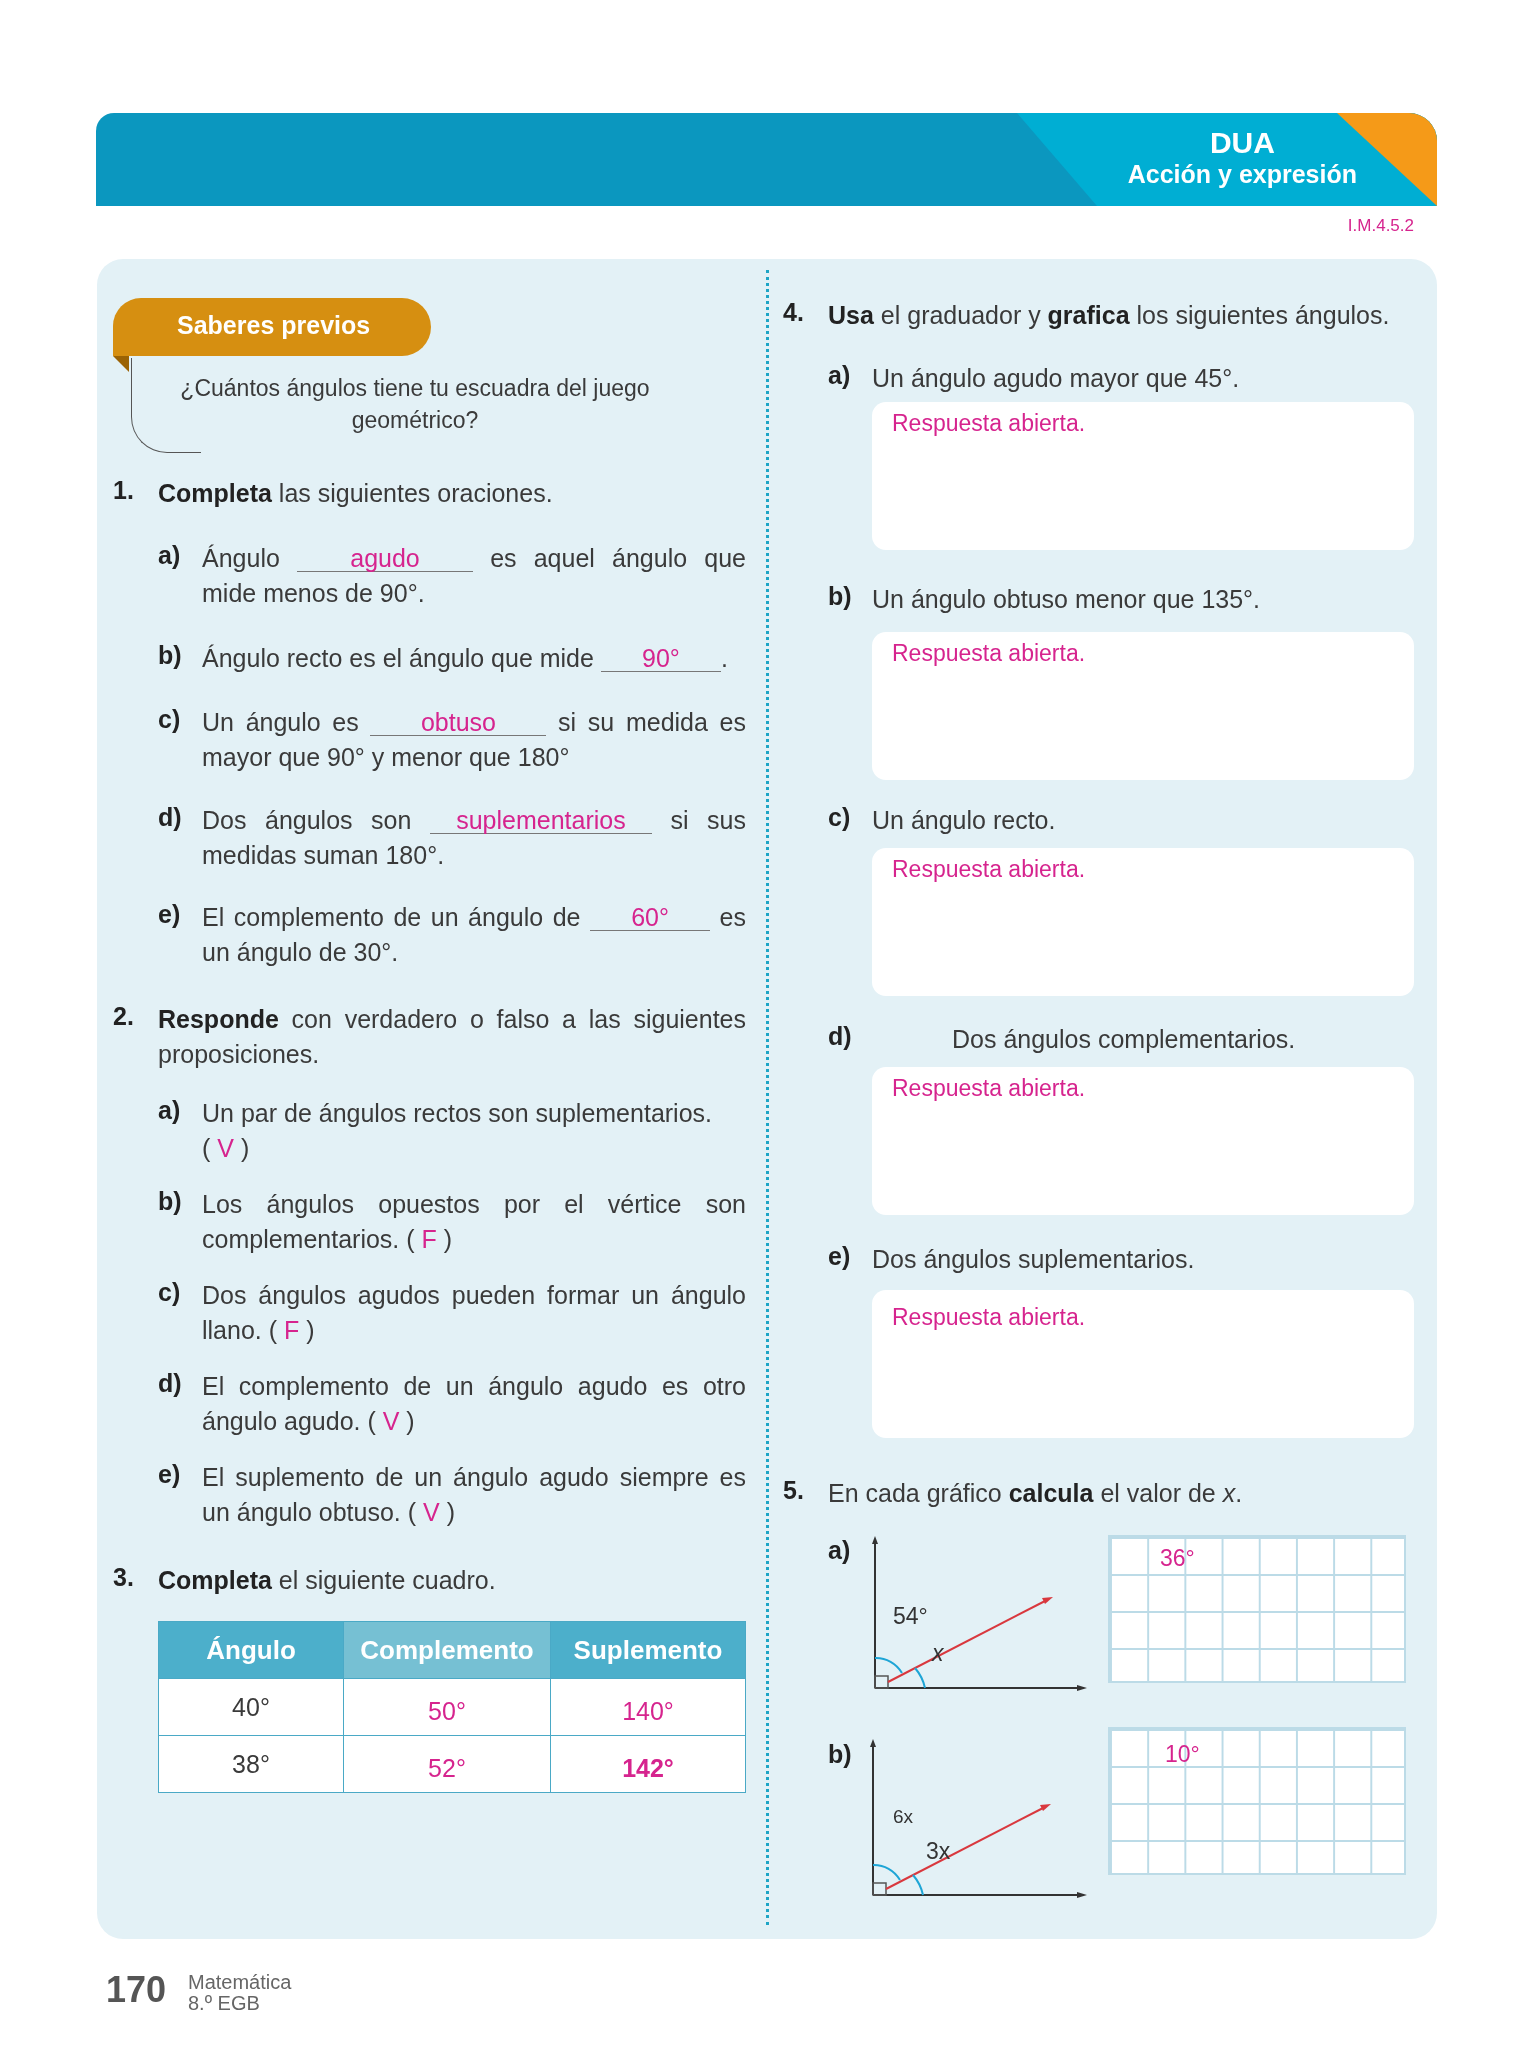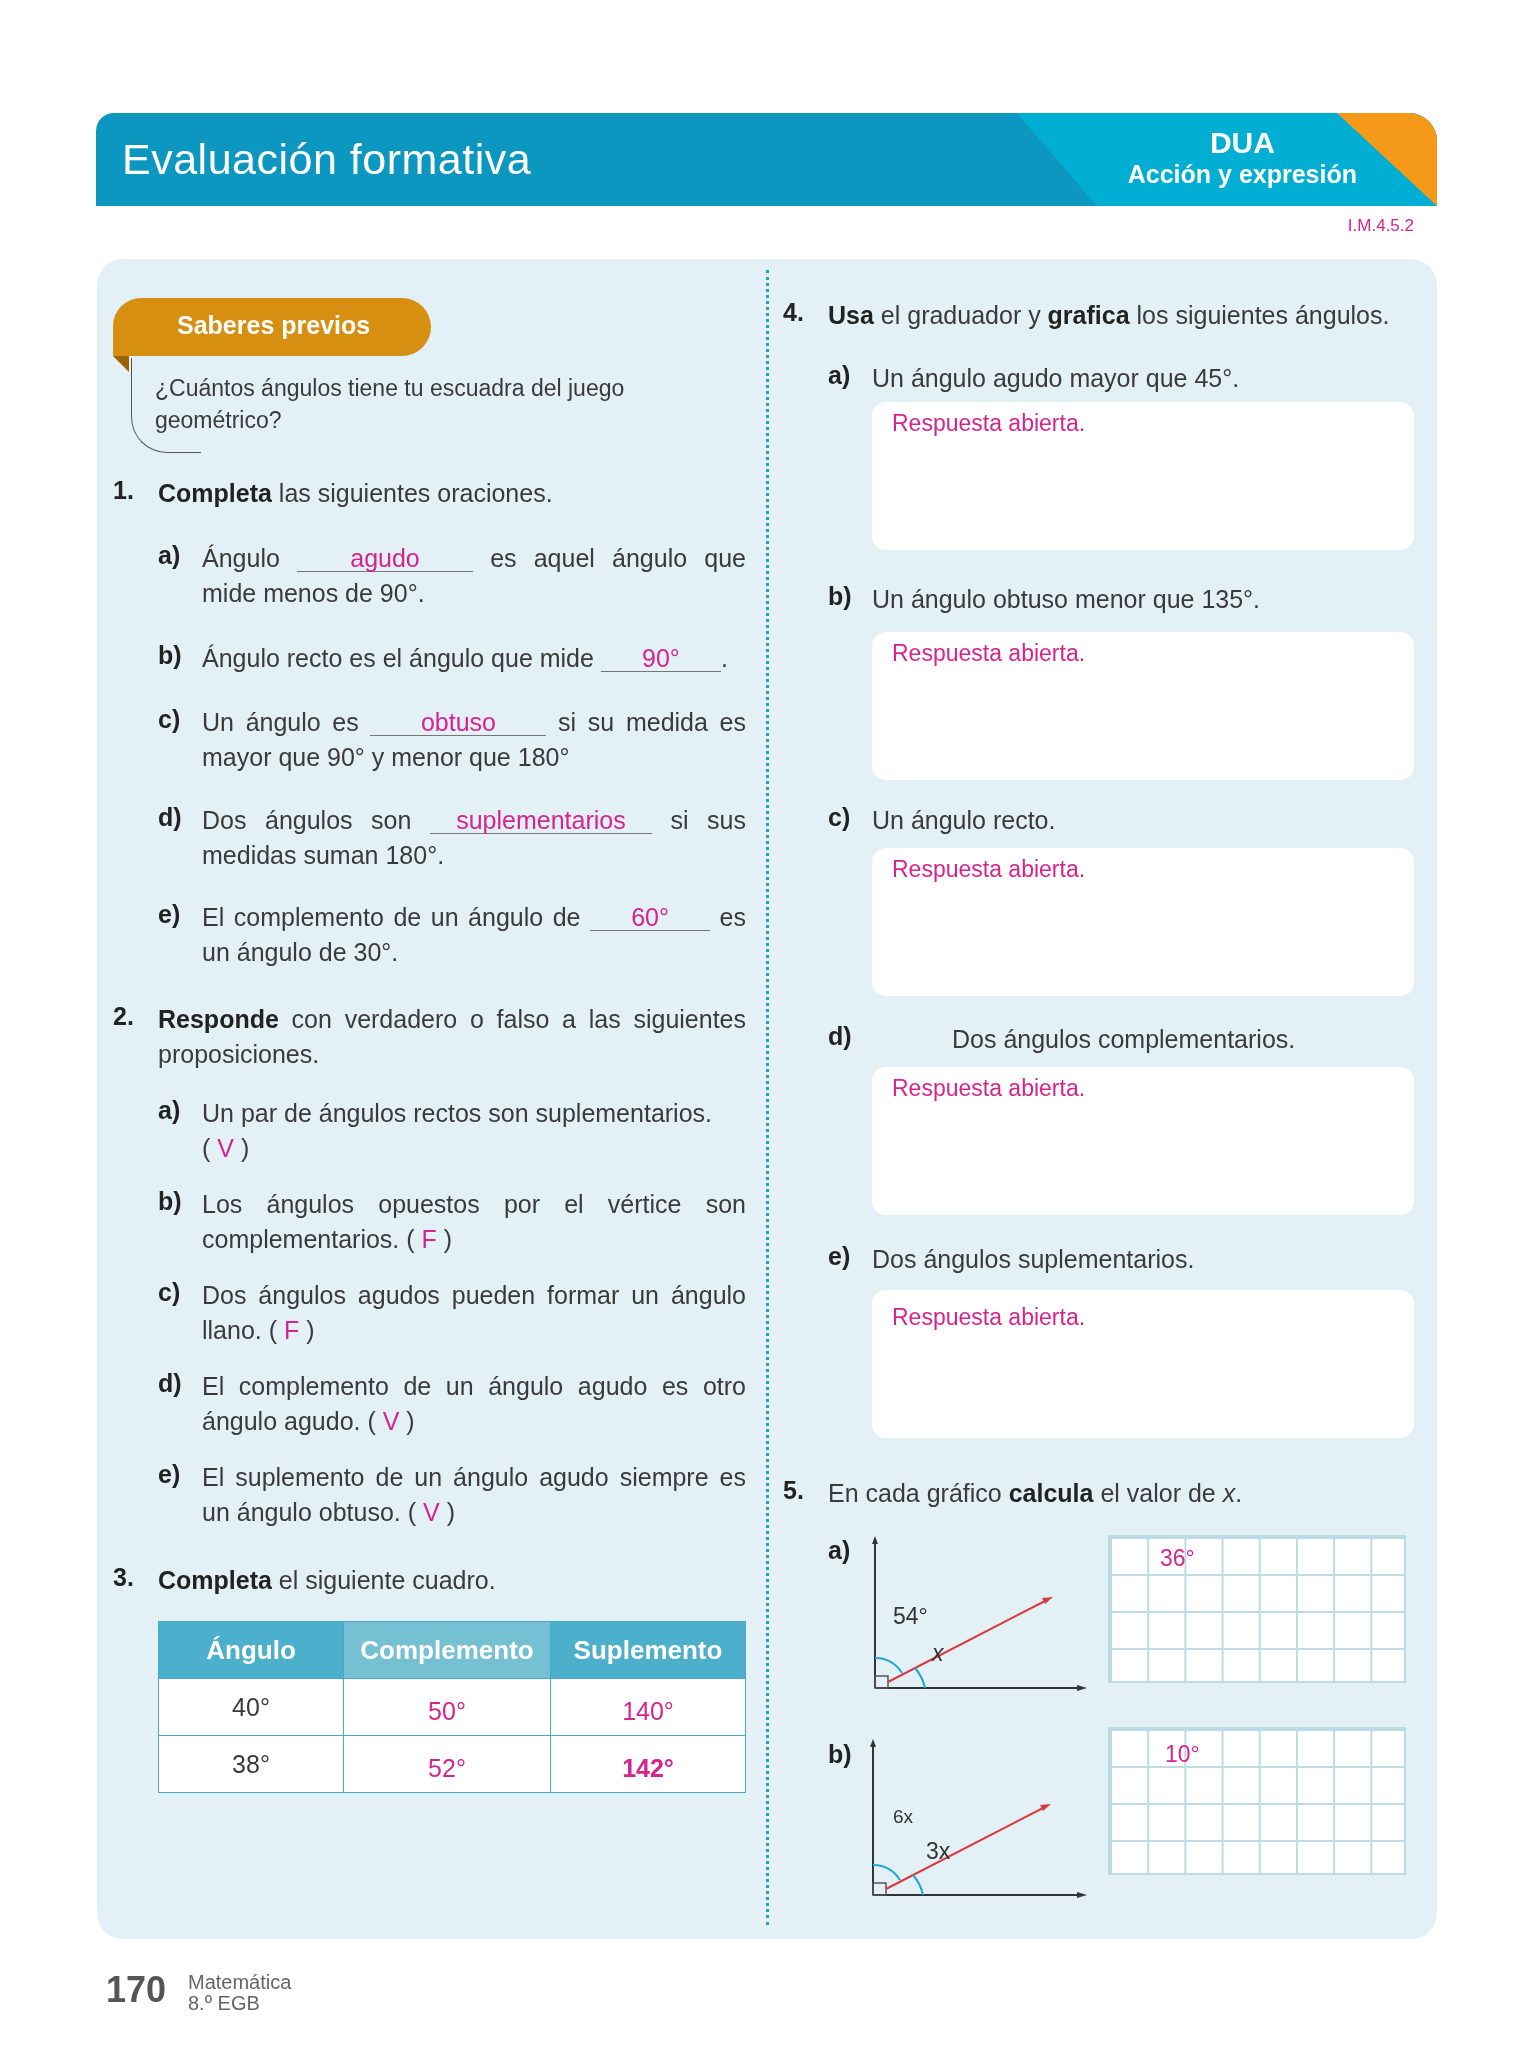--- a/index.html
+++ b/index.html
@@ -47,21 +47,21 @@
     position: absolute; left: 113px; top: 356px; width: 0; height: 0;
     border-top: 16px solid #9b6305; border-left: 16px solid transparent;
   }
   .saberes-bracket {
     position: absolute; left: 131px; top: 358px; width: 70px; height: 95px;
     border-left: 1.5px solid #555; border-bottom: 1.5px solid #555;
     border-bottom-left-radius: 36px;
   }
   .saberes-q {
     position: absolute; left: 155px; top: 372px; width: 520px;
-    font-size: 23px; line-height: 32px; color: #3a3a3a;
+    font-size: 23px; line-height: 32px; color: #3a3a3a; text-align: center;
   }
   .txt { font-size: 25px; line-height: 35px; color: #3a3a3a; }
   .b { font-weight: bold; color: #222; }
   .ans { color: #d6248e; }
   .q-num { position: absolute; font-weight: bold; font-size: 25px; color: #222; }
   .block { position: absolute; }
   .item-label { position: absolute; font-weight: bold; font-size: 25px; color: #222; }
   .justify { text-align: justify; }
   .blank {
     display: inline-block; border-bottom: 1.5px solid #777; text-align: center;
@@ -103,21 +103,20 @@
   }
   .footer-sub {
     position: absolute; left: 188px; top: 1972px; font-size: 20px;
     line-height: 21px; color: #666;
   }
 </style>
 </head>
 <body>
 
 <div class="banner">
-  <div class="title">Evaluación formativa</div>
   <svg class="dua-bg" viewBox="0 0 420 93" preserveAspectRatio="none">
     <polygon points="0,0 420,0 420,93 80,93" fill="#00aed3"></polygon>
     <polygon points="320,0 420,0 420,93" fill="#f59a18"></polygon>
   </svg>
   <div class="dua-text">
     <div class="dua">DUA</div>
     <div class="sub">Acción y expresión</div>
   </div>
 </div>
 <div class="code">I.M.4.5.2</div>

